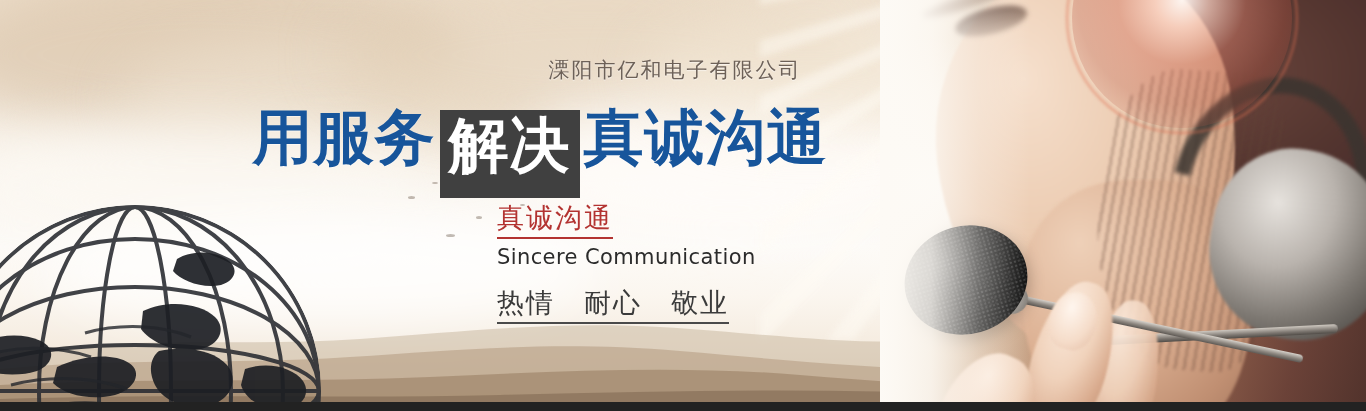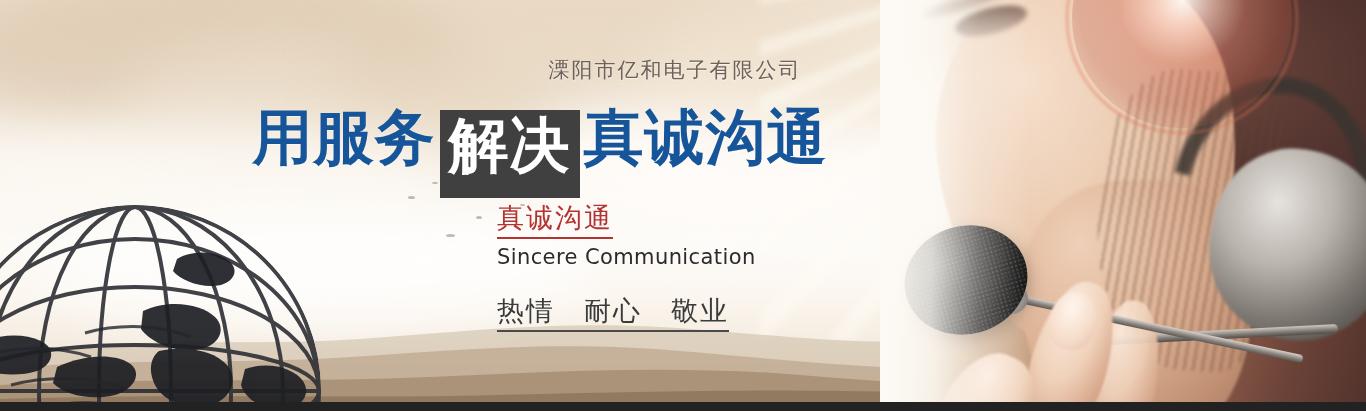--- a/index.html
+++ b/index.html
@@ -350,21 +350,21 @@
   .sub-cn.grey{ color:#3b3b3b; border-bottom:2px solid #4a4a4a; }
   .sub-en{
     font-family:"DejaVu Sans","Liberation Sans",sans-serif;
     font-size:21px;
     color:#2b2b2b;
     letter-spacing:.4px;
     line-height:30px;
     margin-top:3px;
     white-space:nowrap;
   }
-  .row2{ margin-top:21px; }
+  .row2{ margin-top:13px; }
 </style>
 </head>
 <body>
 
 <div id="banner">
 
   <div class="sky-base"></div>
   <div class="cloud c1"></div>
   <div class="cloud c2"></div>
   <div class="cloud c3"></div>

